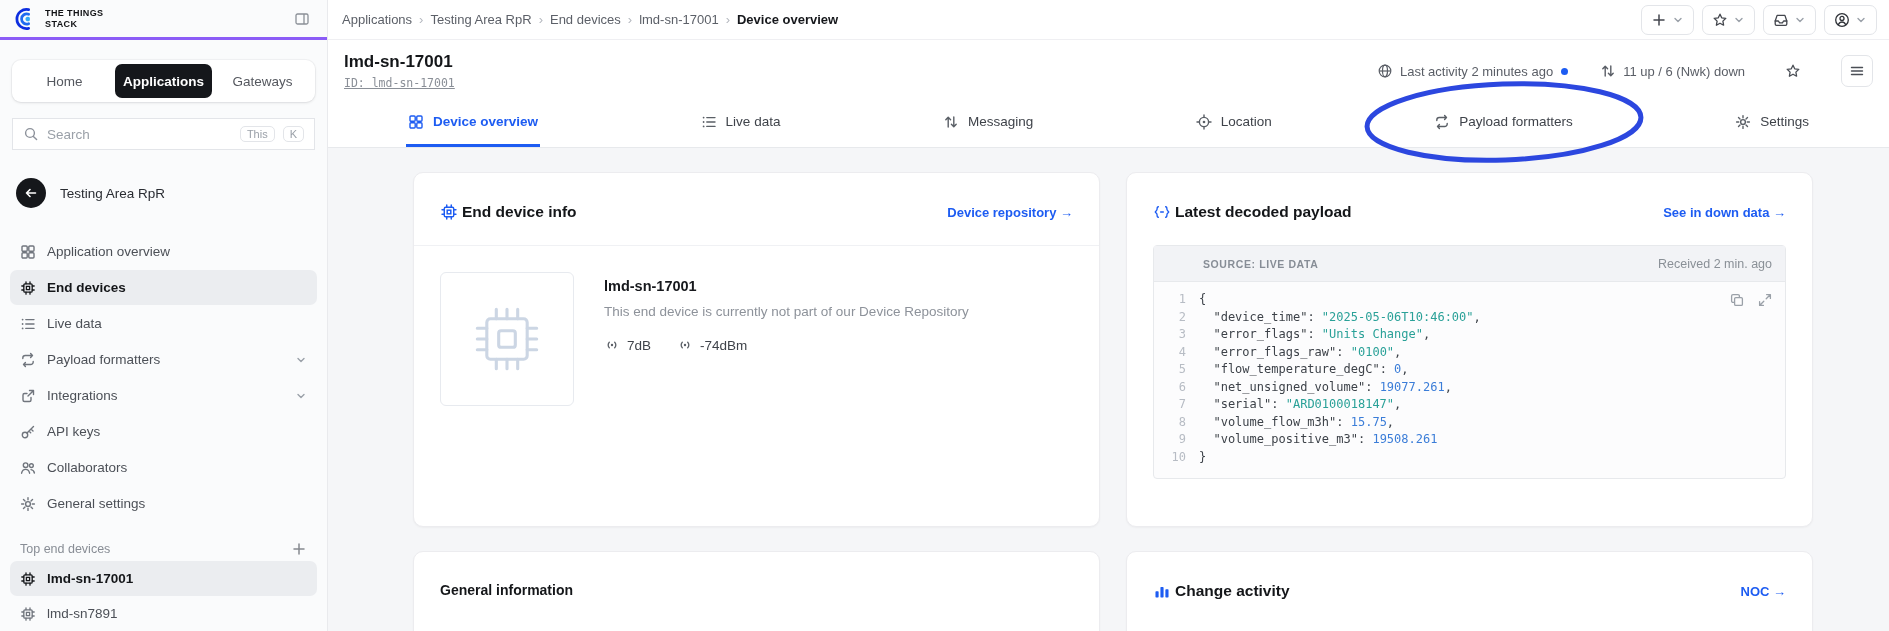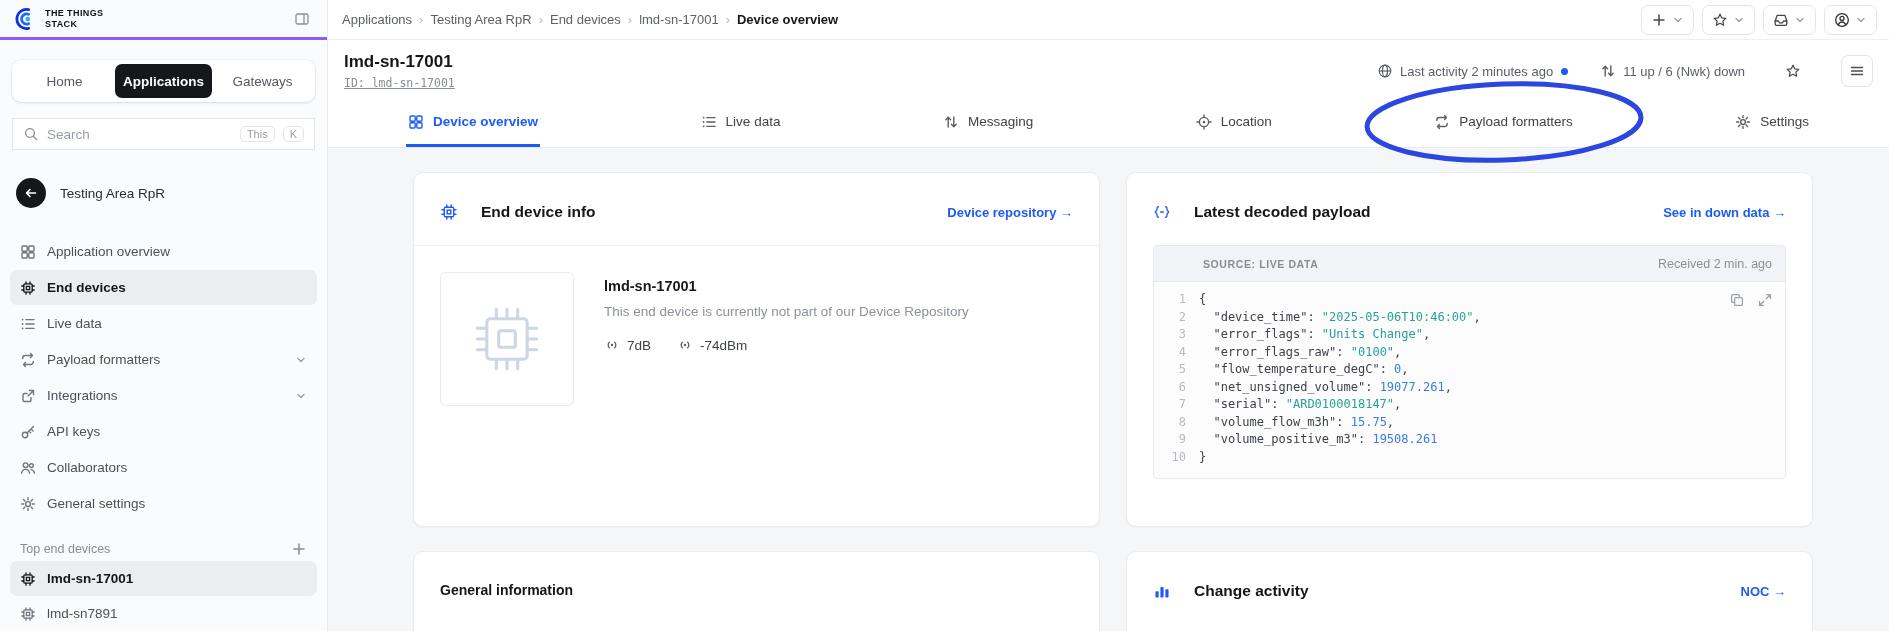--- a/index.html
+++ b/index.html
@@ -70,21 +70,21 @@
   .t-icon { display:flex; color:#5a5f66; }
   .tab.active { color:var(--accent); font-weight:700; border-bottom-color:var(--accent); }
   .tab.active .t-icon { color:var(--accent); }
   .tab-annotation { position:absolute; left:50%; top:50%; width:290px; height:92px; transform:translate(-50%,-50%) rotate(-2deg); pointer-events:none; overflow:visible; }
   .tab-annotation ellipse { fill:none; stroke:var(--annotation); stroke-width:5; }
 
   .content { flex:1; padding:24px 76px 0 85px; display:grid; grid-template-columns:1fr 1fr; grid-template-rows:355px 220px; gap:24px 26px; overflow:hidden; }
   .card { background:#fff; border:1px solid #ececef; border-radius:10px; box-shadow:0 1px 2px rgba(16,18,24,.04); overflow:hidden; }
   .card-header { display:flex; align-items:center; justify-content:space-between; padding:30px 26px 24px; }
   .card-header.divided { border-bottom:1px solid #f0f1f4; }
-  .ch-left { display:flex; align-items:center; gap:23px; }
+  .ch-left { display:flex; align-items:center; gap:4px; }
   .ch-title { font-size:15.5px; font-weight:700; color:#141619; }
   .ch-title.sm { font-size:14px; }
   .ch-icon { color:var(--accent); display:flex; }
   .ic18 { width:18px; height:18px; }
   .card-link { font-size:13px; font-weight:600; color:var(--accent); text-decoration:none; cursor:pointer; white-space:nowrap; }
 
   .edi-body { display:flex; padding:26px; gap:30px; }
   .device-img { width:134px; height:134px; flex:none; border:1px solid #e7eaef; border-radius:6px; display:flex; align-items:center; justify-content:center; color:#ccd6e4; }
   .edi-name { font-size:14.5px; font-weight:700; color:#17191d; margin-top:6px; }
   .edi-desc { margin-top:10px; font-size:13.5px; color:#8d929a; }

